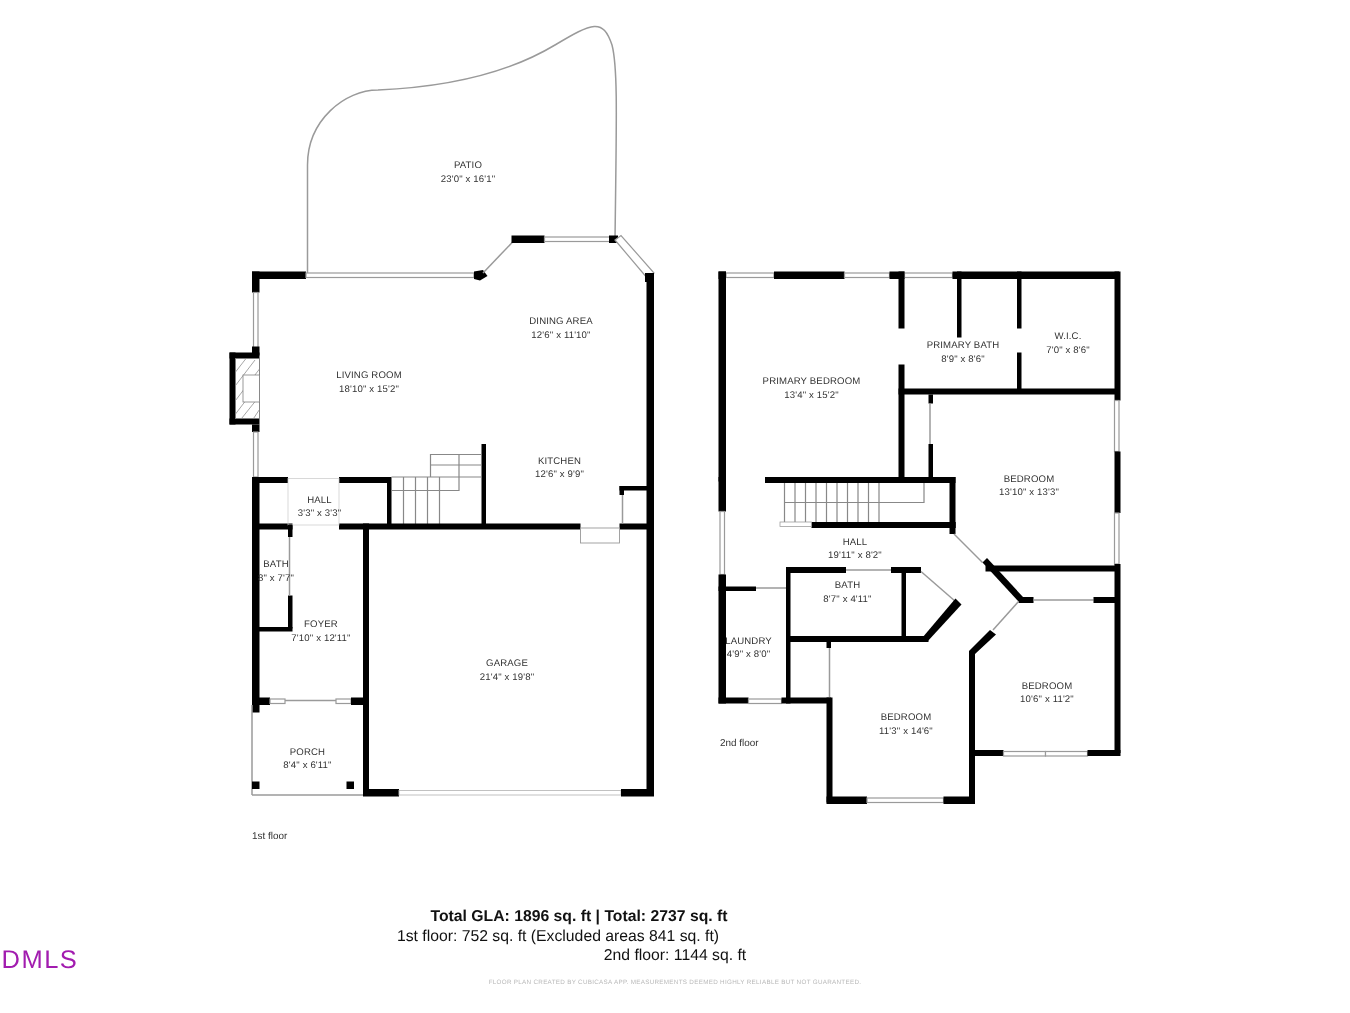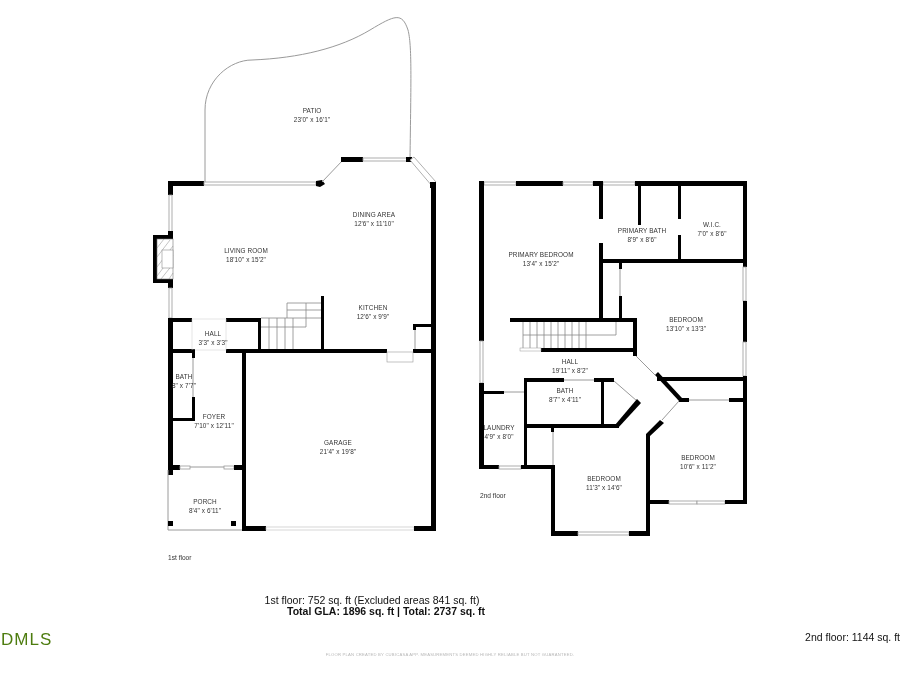--- a/index.html
+++ b/index.html
@@ -6,24 +6,24 @@
   body { width: 900px; height: 675px; position: relative; overflow: hidden; font-family: "Liberation Sans", sans-serif; }
   #plan { position: absolute; left: 0; top: 0; width: 900px; height: 675px; }
   .wall { fill: #000; }
   .thin { stroke: #9a9a9a; stroke-width: 1; fill: none; }
   .win { fill: #fff; stroke: #9a9a9a; stroke-width: 0.8; }
   .stair { stroke: #888; stroke-width: 0.8; fill: none; }
   .room-label { position: absolute; font-size: 6.4px; color: #333; text-align: center; line-height: 9px; white-space: nowrap; transform: translateX(-50%); letter-spacing: 0.1px; }
   .floor-label { position: absolute; font-size: 6.6px; color: #333; }
   .summary { position: absolute; left: 0; width: 900px; text-align: center; color: #111; }
   .summary .l1 { top: 605px; font-size: 10.5px; font-weight: bold; position: absolute; width: 772px; }
-  .summary .l2 { top: 594px; font-size: 10.5px; position: absolute; width: 744px; }
-  .summary .l3 { top: 631px; font-size: 10.5px; position: absolute; width: 900px; text-align: right; }
+  .summary .l2 { top: 618px; font-size: 10.5px; position: absolute; width: 744px; }
+  .summary .l3 { top: 631px; font-size: 10.5px; position: absolute; width: 900px; }
   .disclaimer { position: absolute; top: 652px; left: 0; width: 900px; text-align: center; font-size: 4.2px; color: #b8b8b8; letter-spacing: 0.2px; }
-  .watermark { position: absolute; left: 1px; top: 630px; font-size: 17px; color: #4d7c0f; letter-spacing: 1px; font-weight: 300; }
+  .watermark { position: absolute; left: 1px; top: 630px; font-size: 17px; color: #a21caf; letter-spacing: 1px; font-weight: 300; }
 </style>
 </head>
 <body>
 
 <svg id="plan" viewBox="0 0 900 675" xmlns="http://www.w3.org/2000/svg">
 
   <g>
 
     <path class="thin" d="M205,184 L205,110 C205,80 230,60 252,60 C300,58 340,48 370,30 C395,15 402,12 408,30 C412,45 411,80 410,160"></path>
 

